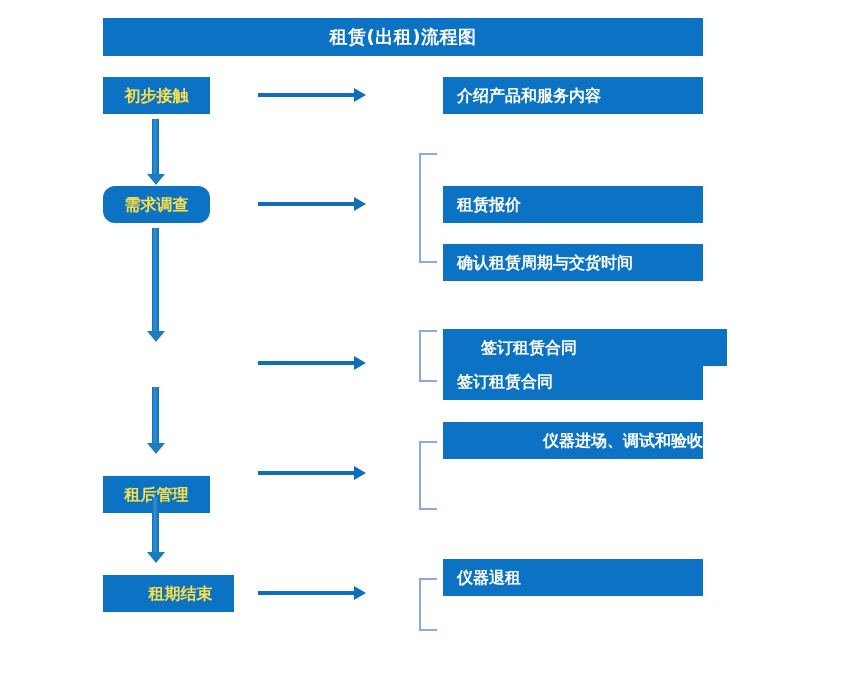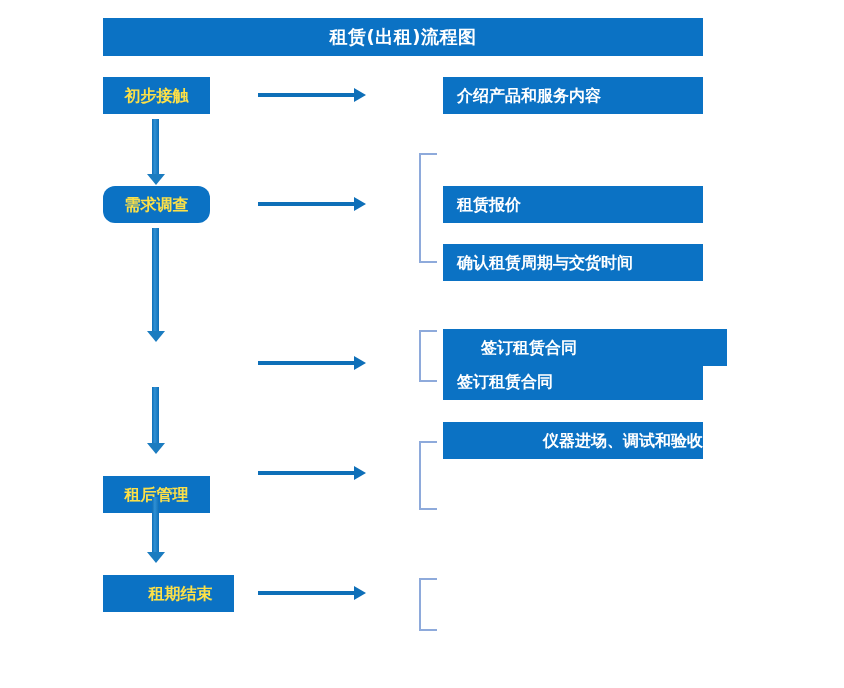--- a/index.html
+++ b/index.html
@@ -227,14 +227,17 @@
   <div class="stage-box" style="top:575px;padding-left:24px;">
     <span class="stage-text">租期结束</span>
   </div>
   <div class="h-arrow" style="left:258px; top:586px; width:108px;">
     <div class="shaft" style="width:96px;"></div>
     <div class="head" style="left:96px;"></div>
   </div>
 
   <div class="bracket" style="left:419px; top:578px; height:53px;"></div>
 
+  <div class="detail-box" style="top:559px;">
+    <span class="detail-text">仪器退租</span>
+  </div>
 
 </div>
 
 </body></html>

